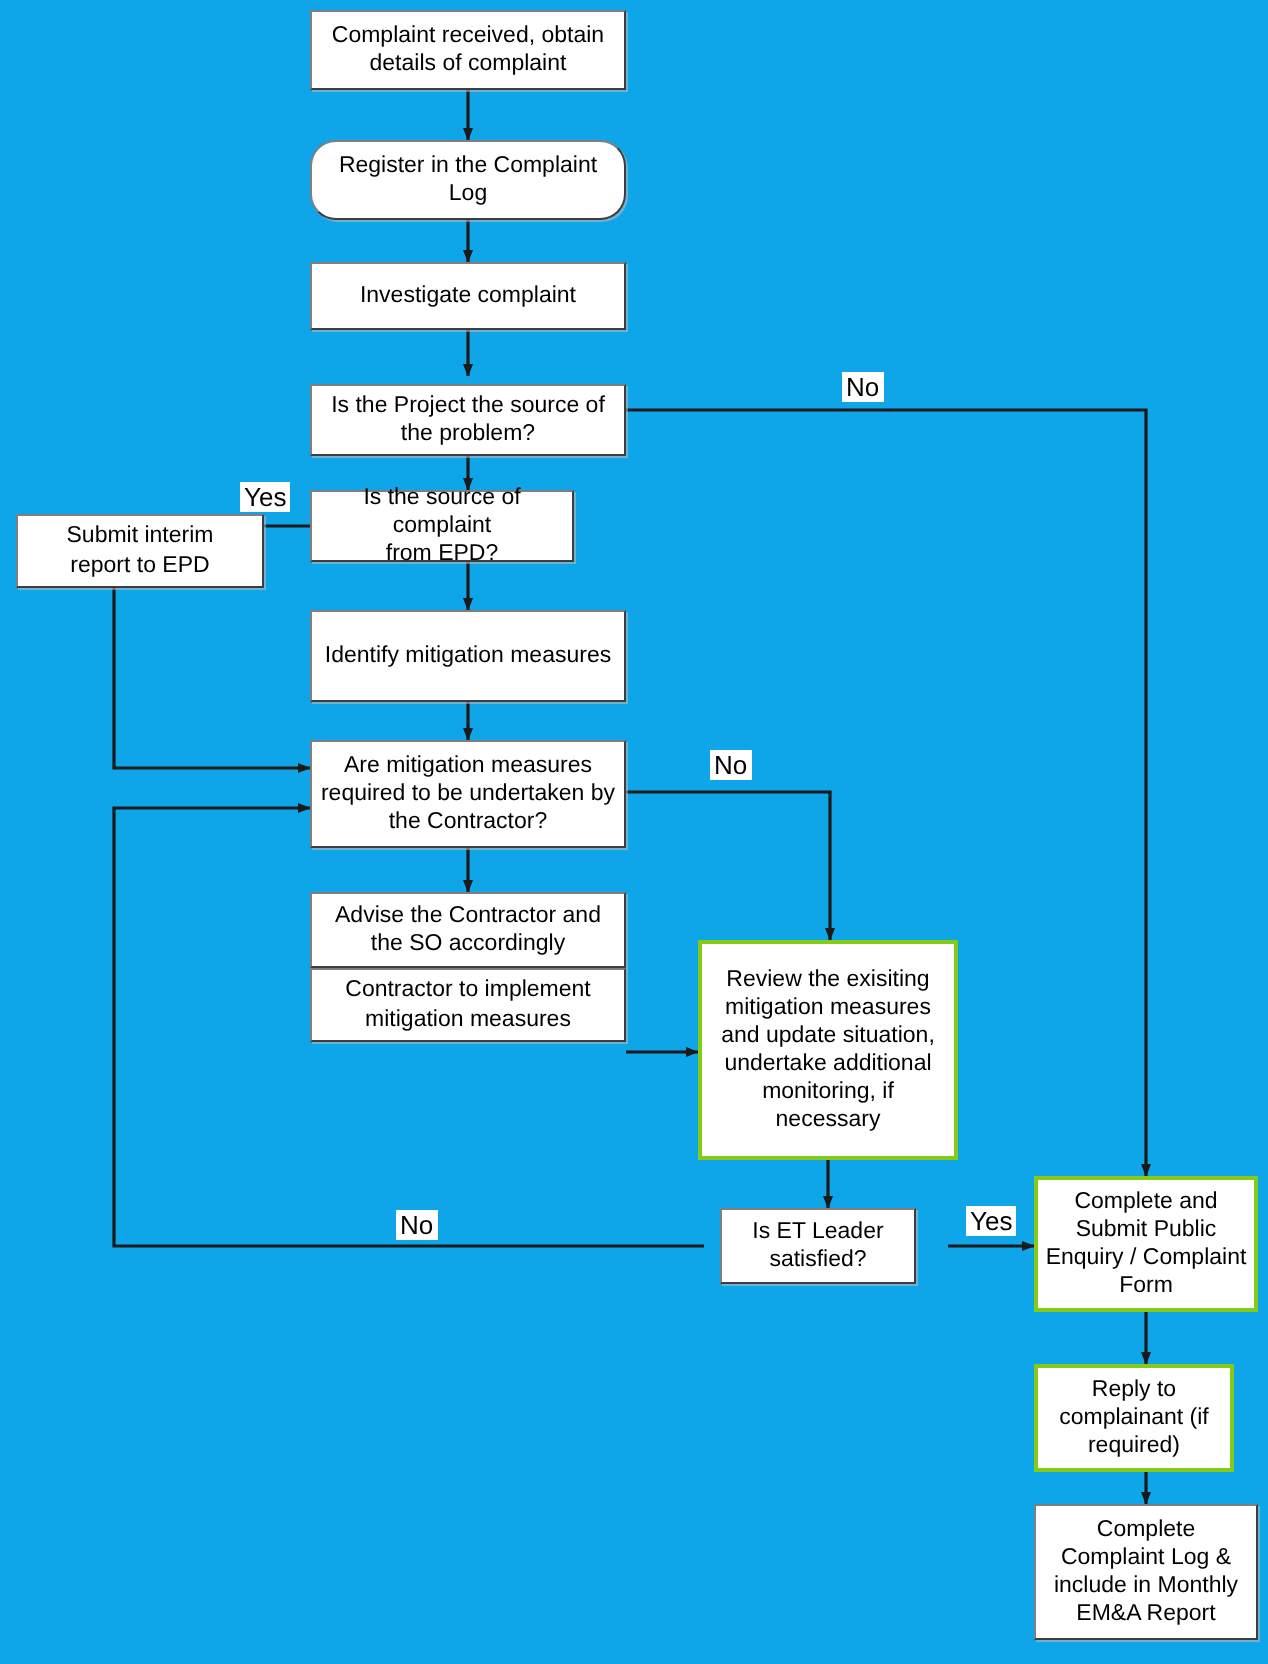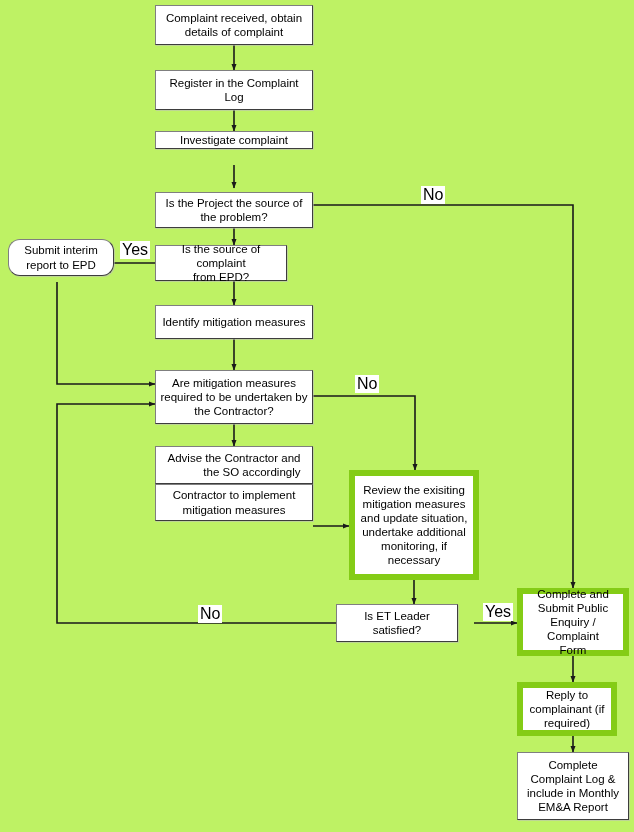--- a/index.html
+++ b/index.html
@@ -8,21 +8,21 @@
     padding: 0;
     background: #ffffff;
   }
   body {
     font-family: "Liberation Sans", sans-serif;
   }
   #flowchart-root {
     position: relative;
     width: 634px;
     height: 832px;
-    background: #bef264;
+    background: #0ea5e9;
     overflow: hidden;
   }
   #flow-svg {
     position: absolute;
     left: 0;
     top: 0;
     width: 634px;
     height: 832px;
   }
   .node-box {
@@ -43,26 +43,26 @@
   }
   
   .node-box.style-gray {
     border: 1.5px solid #7f7f7f;
     border-right-color: #3d3d3d;
     border-bottom-color: #3d3d3d;
     box-shadow: 1px 1px 0 0 rgba(190,190,190,0.55);
   }
   
   .node-box.style-thin {
-    border: 6px solid #84cc16;
+    border: 2px solid #84cc16;
   }
   .edge-label {
     position: absolute;
     font-family: "Liberation Sans", sans-serif;
-    font-size: 16px;
+    font-size: 13px;
     color: #000000;
     background: #ffffff;
     padding: 0 2px;
     white-space: nowrap;
     z-index: 4;
   }
 </style>
 </head>
 <body>
 
@@ -92,44 +92,44 @@
         <path d="M 474 623 L 517 623" fill="none" stroke="#1a1a1a" stroke-width="1.6" stroke-linejoin="miter" stroke-linecap="butt" marker-end="url(#arrowhead)"></path>
         <path d="M 352 623 L 57 623 L 57 404 L 155 404" fill="none" stroke="#1a1a1a" stroke-width="1.6" stroke-linejoin="miter" stroke-linecap="butt" marker-end="url(#arrowhead)"></path>
         <path d="M 573 656 L 573 682" fill="none" stroke="#1a1a1a" stroke-width="1.6" stroke-linejoin="miter" stroke-linecap="butt" marker-end="url(#arrowhead)"></path>
         <path d="M 573 736 L 573 752" fill="none" stroke="#1a1a1a" stroke-width="1.6" stroke-linejoin="miter" stroke-linecap="butt" marker-end="url(#arrowhead)"></path>
       </g>
   </svg>
 
   <div id="node-layer">
       <div class="node-box style-gray" style="left: 155px; top: 5px; width: 158px; height: 40px;">Complaint received, obtain
 details of complaint</div>
-      <div class="node-box style-gray" style="left: 155px; top: 70px; width: 158px; height: 40px;">Register in the Complaint
+      <div class="node-box style-gray" style="left: 155px; top: 70px; width: 158px; height: 40px; border-radius: 13px;">Register in the Complaint
 Log</div>
-      <div class="node-box style-gray" style="left: 155px; top: 131px; width: 158px; height: 18px;">Investigate complaint</div>
+      <div class="node-box style-gray" style="left: 155px; top: 131px; width: 158px; height: 34px;">Investigate complaint</div>
       <div class="node-box style-gray" style="left: 155px; top: 192px; width: 158px; height: 36px;">Is the Project the source of
 the problem?</div>
       <div class="node-box style-gray" style="left: 155px; top: 245px; width: 132px; height: 36px;">Is the source of complaint
 from EPD?</div>
-      <div class="node-box style-gray" style="left: 8px; top: 239px; width: 106px; height: 37px; border-radius: 12px;">Submit interim
+      <div class="node-box style-gray" style="left: 8px; top: 257px; width: 124px; height: 37px;">Submit interim
 report to EPD</div>
-      <div class="node-box style-gray" style="left: 155px; top: 305px; width: 158px; height: 34px;">Identify mitigation measures</div>
+      <div class="node-box style-gray" style="left: 155px; top: 305px; width: 158px; height: 46px;">Identify mitigation measures</div>
       <div class="node-box style-gray" style="left: 155px; top: 370px; width: 158px; height: 54px;">Are mitigation measures
 required to be undertaken by
 the Contractor?</div>
-      <div class="node-box style-gray" style="left: 155px; top: 446px; width: 158px; height: 38px; text-align: right;">Advise the Contractor and
+      <div class="node-box style-gray" style="left: 155px; top: 446px; width: 158px; height: 38px;">Advise the Contractor and
 the SO accordingly</div>
       <div class="node-box style-gray" style="left: 155px; top: 484px; width: 158px; height: 37px;">Contractor to implement
 mitigation measures</div>
       <div class="node-box style-thin" style="left: 349px; top: 470px; width: 130px; height: 110px;">Review the exisiting
 mitigation measures
 and update situation,
 undertake additional
 monitoring, if
 necessary</div>
-      <div class="node-box style-gray" style="left: 336px; top: 604px; width: 122px; height: 38px;">Is ET Leader
+      <div class="node-box style-gray" style="left: 360px; top: 604px; width: 98px; height: 38px;">Is ET Leader
 satisfied?</div>
       <div class="node-box style-thin" style="left: 517px; top: 588px; width: 112px; height: 68px; text-align: center;">Complete and
 Submit Public
 Enquiry / Complaint
 Form</div>
       <div class="node-box style-thin" style="left: 517px; top: 682px; width: 100px; height: 54px;">Reply to
 complainant (if
 required)</div>
       <div class="node-box style-gray" style="left: 517px; top: 752px; width: 112px; height: 68px; text-align: center;">Complete
 Complaint Log &amp;

